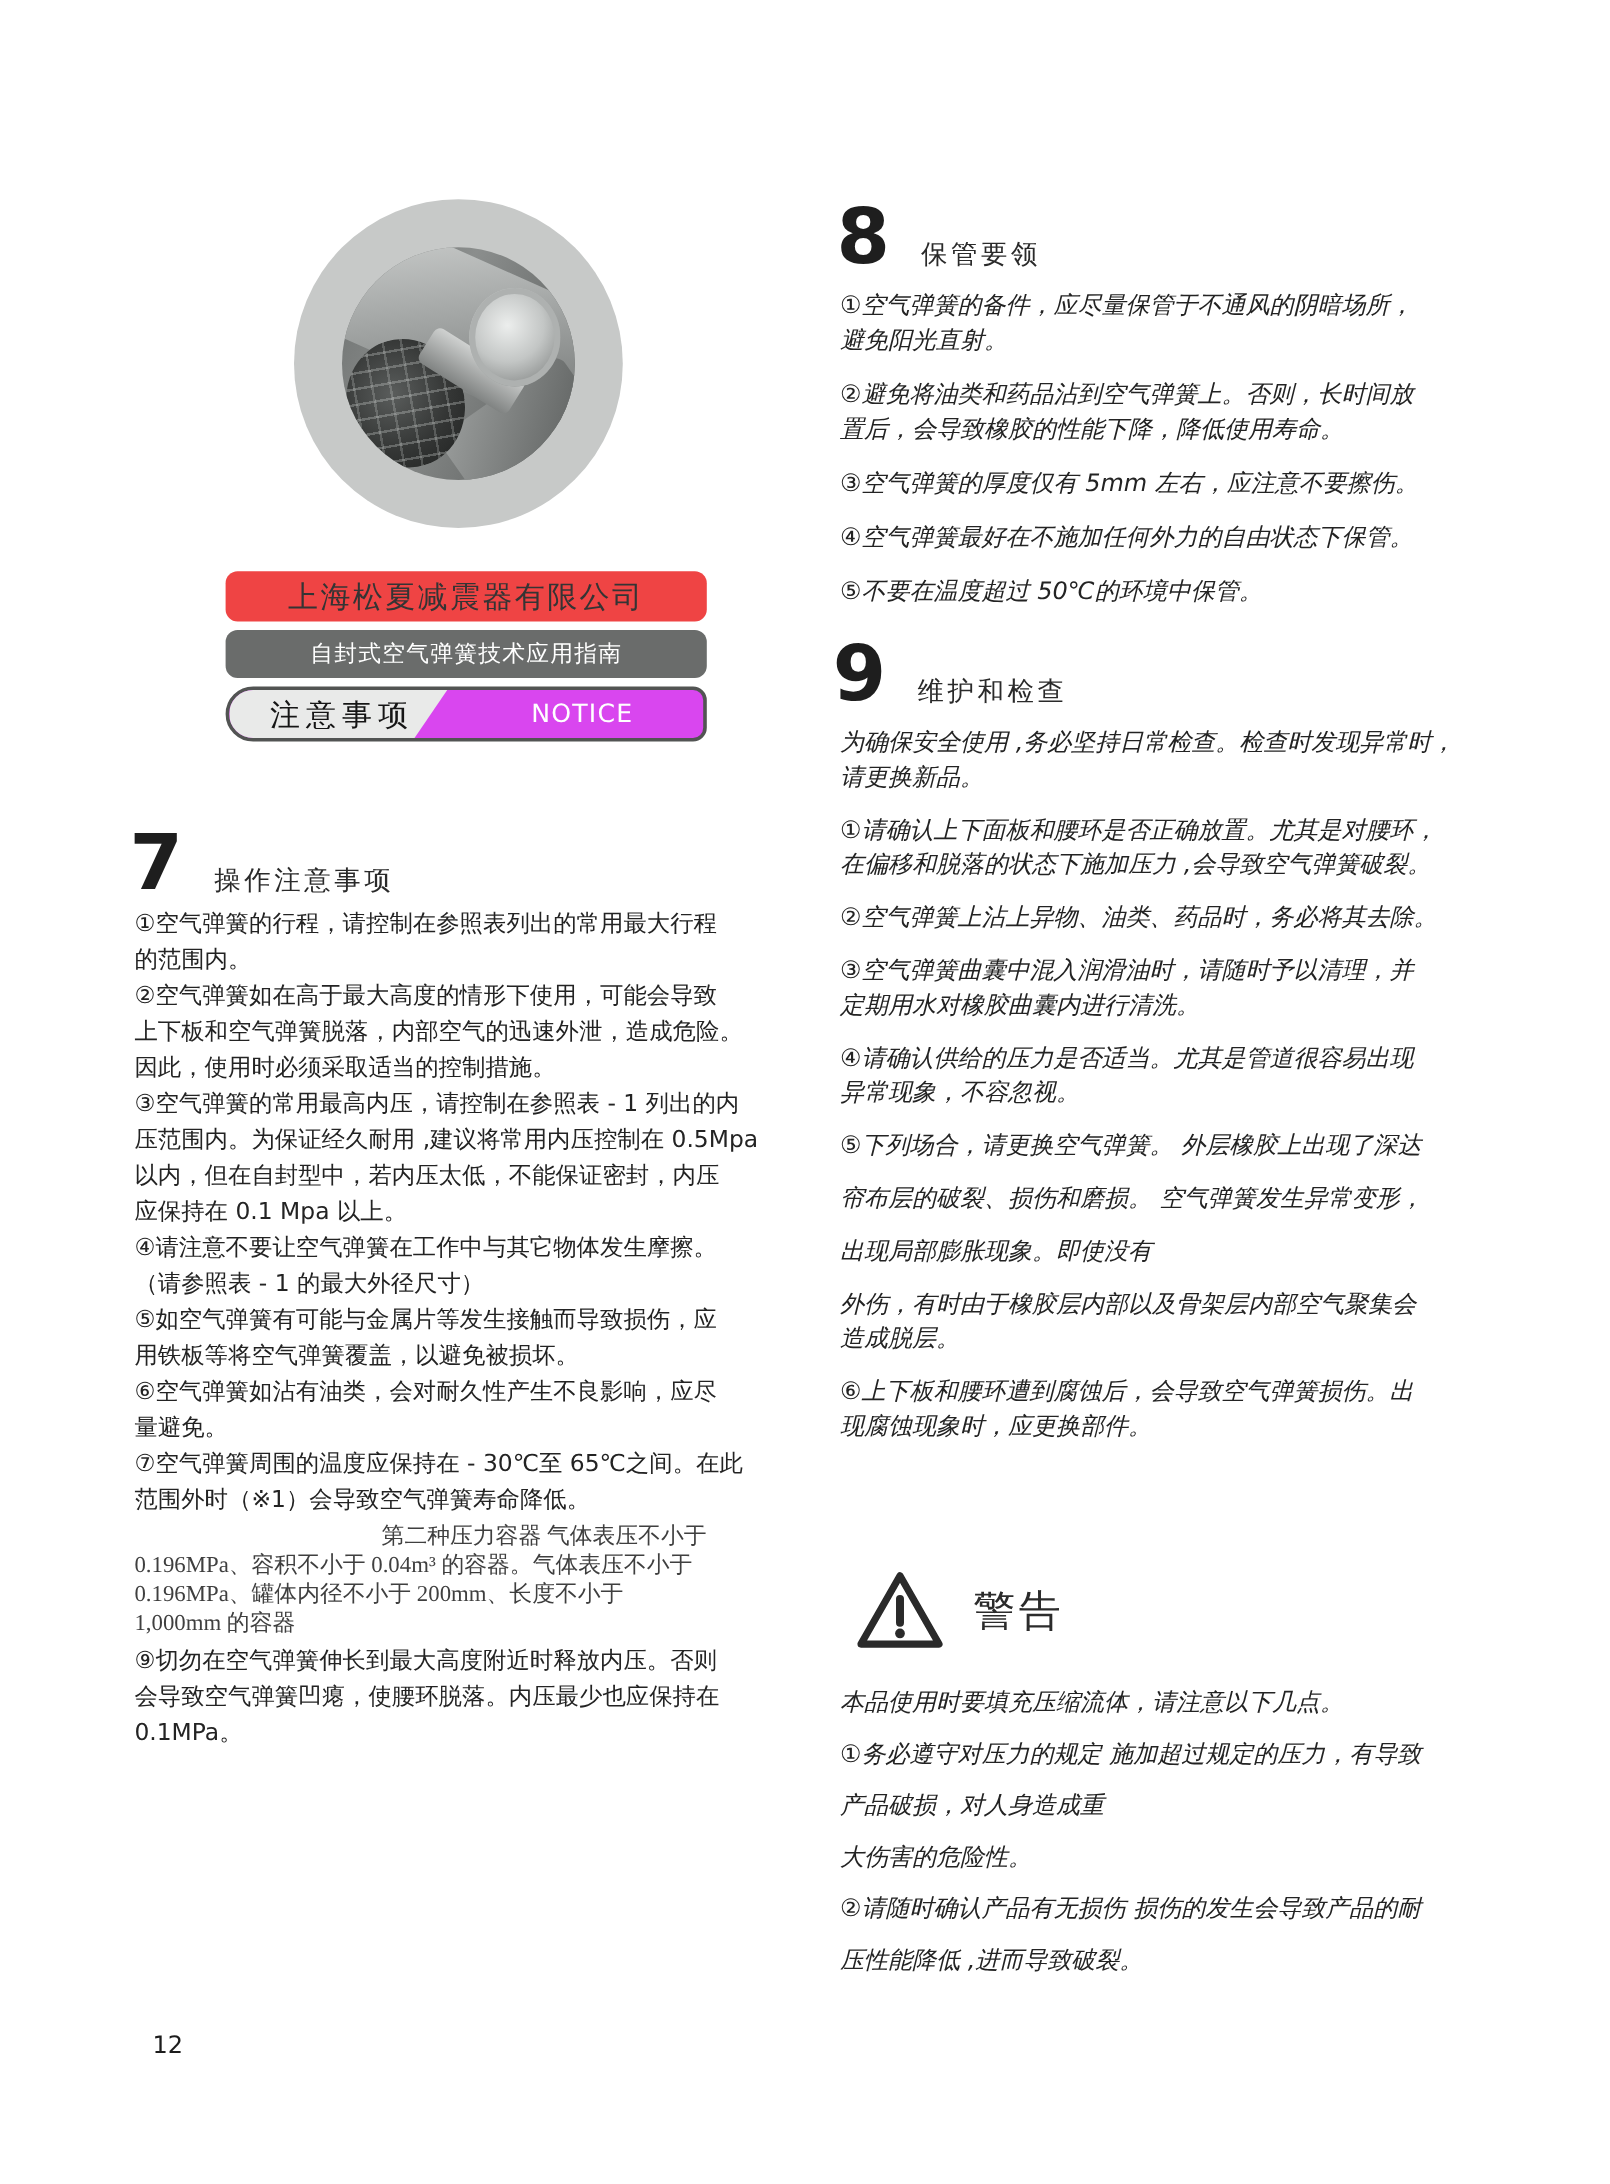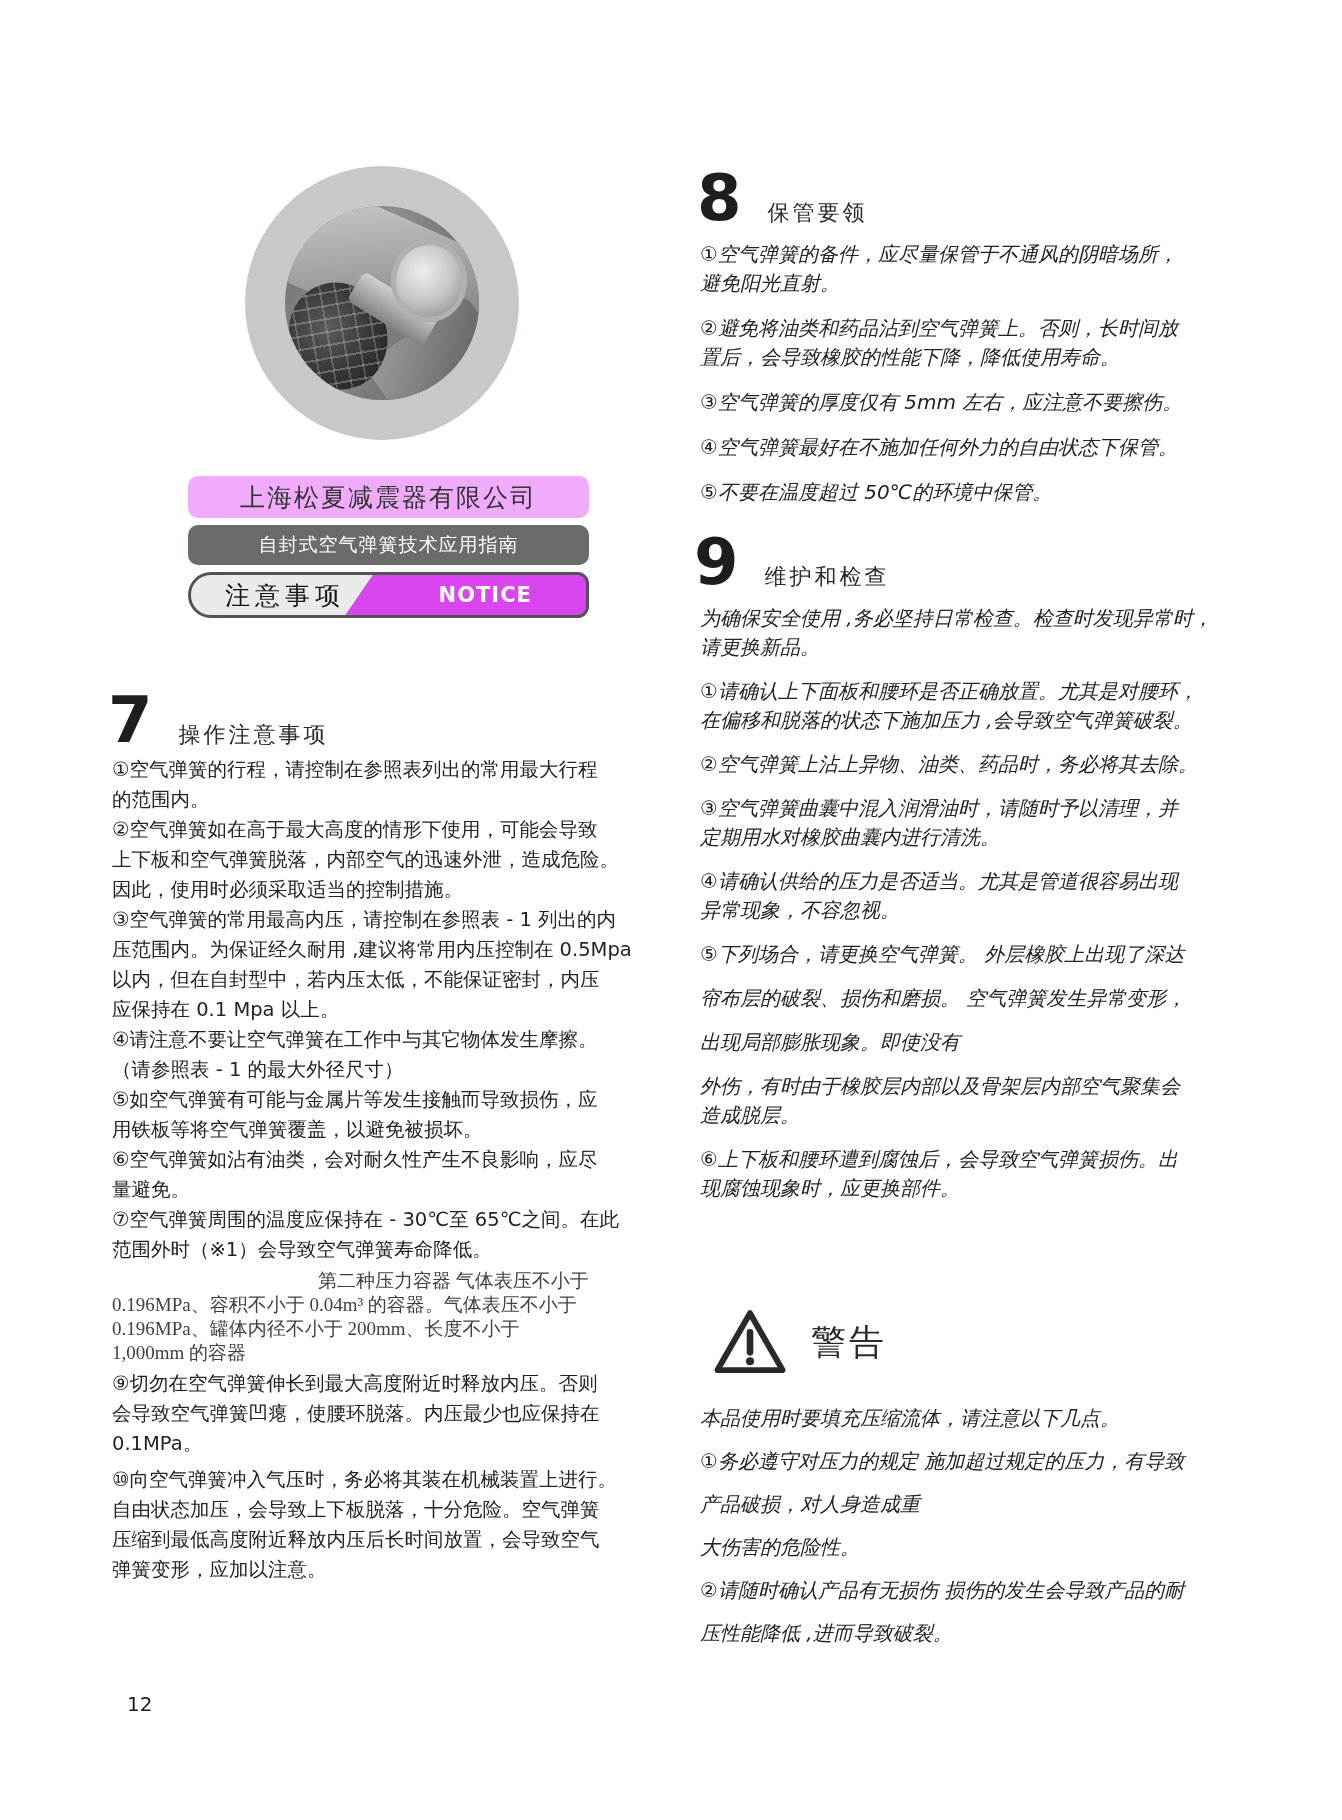--- a/index.html
+++ b/index.html
@@ -21,33 +21,33 @@
                    repeating-linear-gradient(98deg,rgba(222,226,224,.22) 0 2px,transparent 2px 15px),
                    radial-gradient(circle at 42% 40%,#5a5d5c 0%,#343635 55%,#1f2120 100%);}
   .ph-flange{position:absolute;left:64px;top:86px;width:88px;height:34px;transform:rotate(32deg);
         background:linear-gradient(#cfd1d0,#808382);border-radius:6px;}
   .ph-hole{position:absolute;left:106px;top:34px;width:76px;height:82px;border-radius:50%;
         background:radial-gradient(circle at 42% 38%,#eceeed 0%,#c3c6c5 45%,#8f9291 78%,#6f7271 100%);
         box-shadow:inset 0 0 0 5px #aeb1b0;}
 
   
   .banner{position:absolute;left:188px;width:401px;box-sizing:border-box;}
-  .banner-company{top:476px;height:42px;background:#f0abfc;border-radius:10px;
+  .banner-company{top:476px;height:42px;background:#ef4444;border-radius:10px;
         display:flex;align-items:center;justify-content:center;
         font-family:"Liberation Serif","DejaVu Serif",serif;font-size:25px;letter-spacing:2px;color:#343434;}
   .banner-guide{top:525px;height:40px;background:#6a6c6b;border-radius:10px;color:#ffffff;
         display:flex;align-items:center;justify-content:center;font-size:19px;letter-spacing:1px;}
   .banner-notice{top:572px;height:46px;background:#d946ef;border:3px solid #525453;
         border-radius:24px 12px 12px 24px;overflow:hidden;}
   .notice-tab{position:absolute;left:0;top:0;bottom:0;width:46%;background:#e9eae9;
         clip-path:polygon(0 0,100% 0,85% 100%,0 100%);}
   .notice-cn{position:absolute;left:34px;top:0;bottom:0;display:flex;align-items:center;
         font-size:25px;letter-spacing:5px;color:#151515;}
   .notice-en{position:absolute;left:49%;width:51%;top:0;bottom:0;display:flex;align-items:center;
-        justify-content:center;color:#ffffff;font-weight:700;font-size:21px;letter-spacing:1px;}
+        justify-content:center;color:#ffffff;font-weight:400;font-size:21px;letter-spacing:1px;}
 
   
   .sec-head{position:absolute;display:flex;align-items:baseline;gap:26px;color:#1e1e1e;}
   .sec-num{font-size:64px;font-weight:700;line-height:1;}
   .sec-title{font-size:22px;font-weight:300;margin:0;letter-spacing:3px;color:#2a2a2a;}
 
   
   .col{position:absolute;color:#232323;}
   .para{margin:0;white-space:pre-line;}
   .col-left{left:112px;top:755px;width:545px;font-size:19.5px;line-height:30px;}
@@ -120,24 +120,20 @@
 范围外时（※1）会导致空气弹簧寿命降低。</p>
     <div class="note">
       <div class="note-head">第二种压力容器 气体表压不小于</div>
       <div class="note-body">0.196MPa、容积不小于 0.04m³ 的容器。气体表压不小于
 0.196MPa、罐体内径不小于 200mm、长度不小于
 1,000mm 的容器</div>
     </div>
     <p class="para">⑨切勿在空气弹簧伸长到最大高度附近时释放内压。否则
 会导致空气弹簧凹瘪，使腰环脱落。内压最少也应保持在
 0.1MPa。</p>
-    <p class="para gap-top">⑩向空气弹簧冲入气压时，务必将其装在机械装置上进行。
-自由状态加压，会导致上下板脱落，十分危险。空气弹簧
-压缩到最低高度附近释放内压后长时间放置，会导致空气
-弹簧变形，应加以注意。</p>
   </div>
 
   <div class="sec-head" style="left:697px;top:166px;">
     <span class="sec-num">8</span>
     <h2 class="sec-title">保管要领</h2>
   </div>
   <div class="col rcol rcol-s8" style="top:240px;">
     <p class="para">①空气弹簧的备件，应尽量保管于不通风的阴暗场所，
 避免阳光直射。</p>
     <p class="para">②避免将油类和药品沾到空气弹簧上。否则，长时间放

